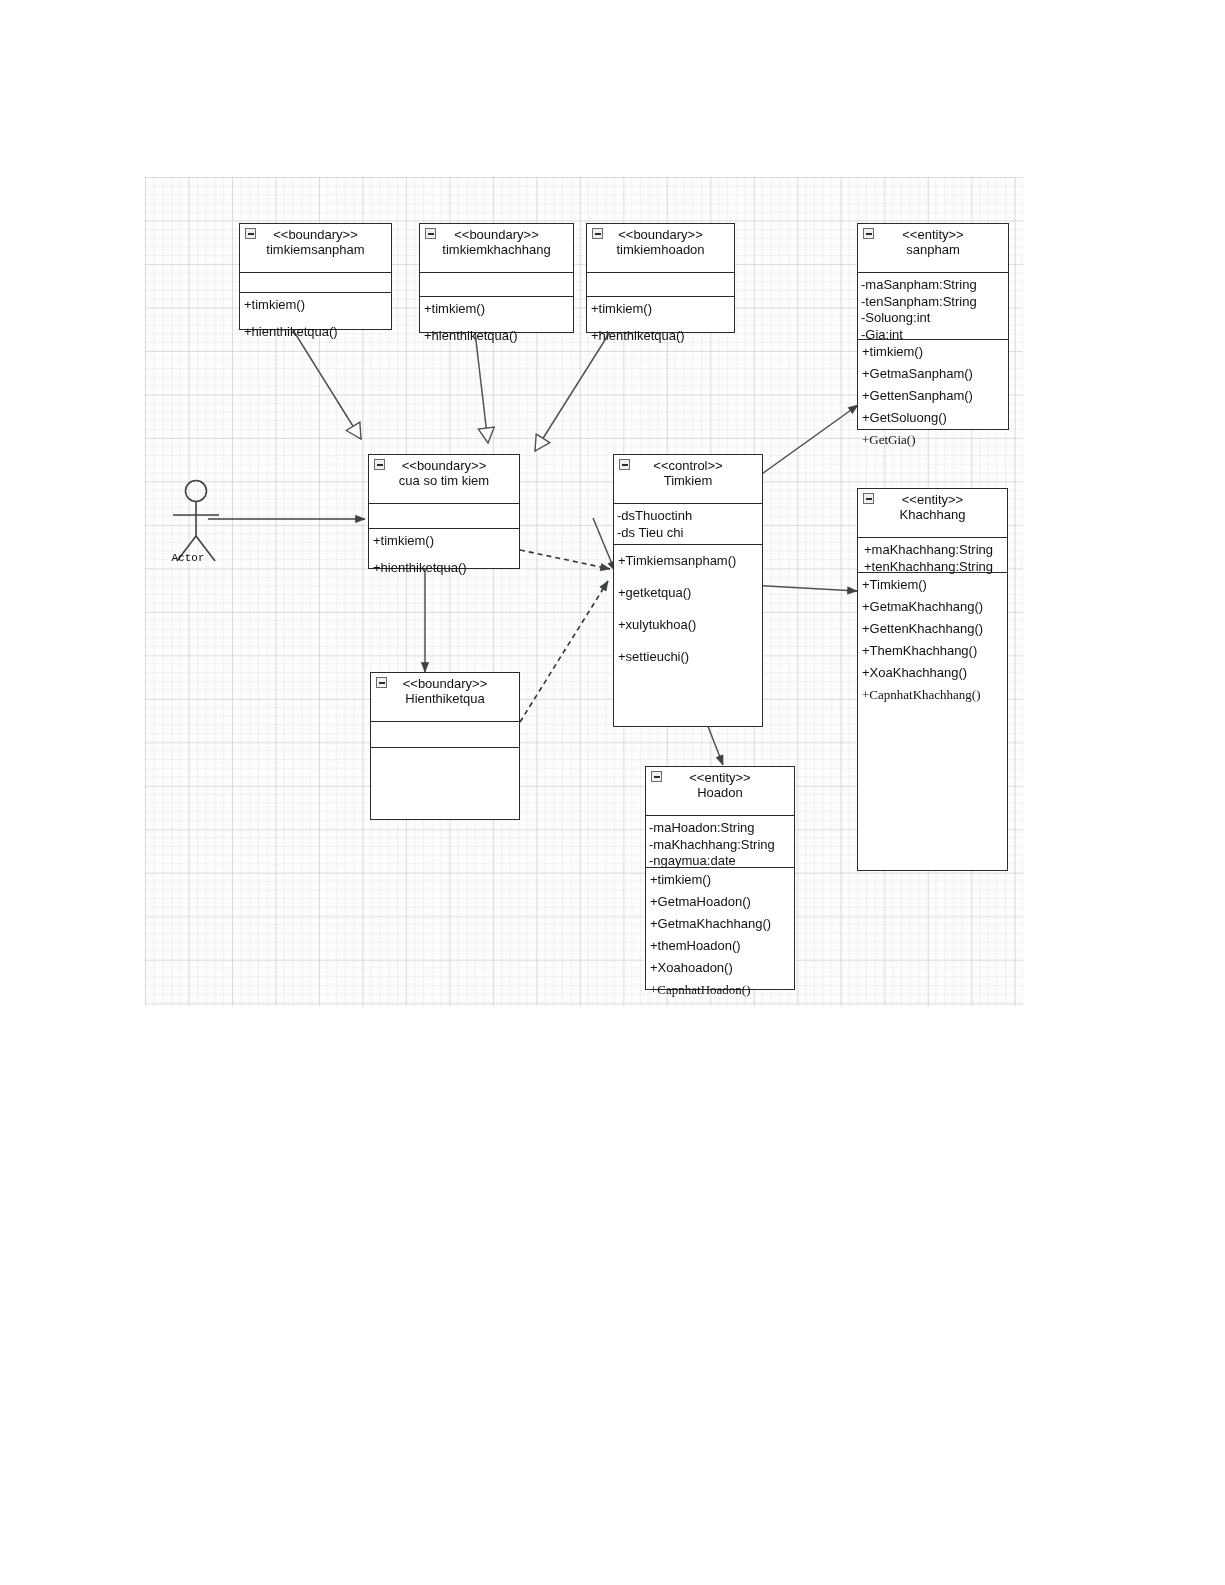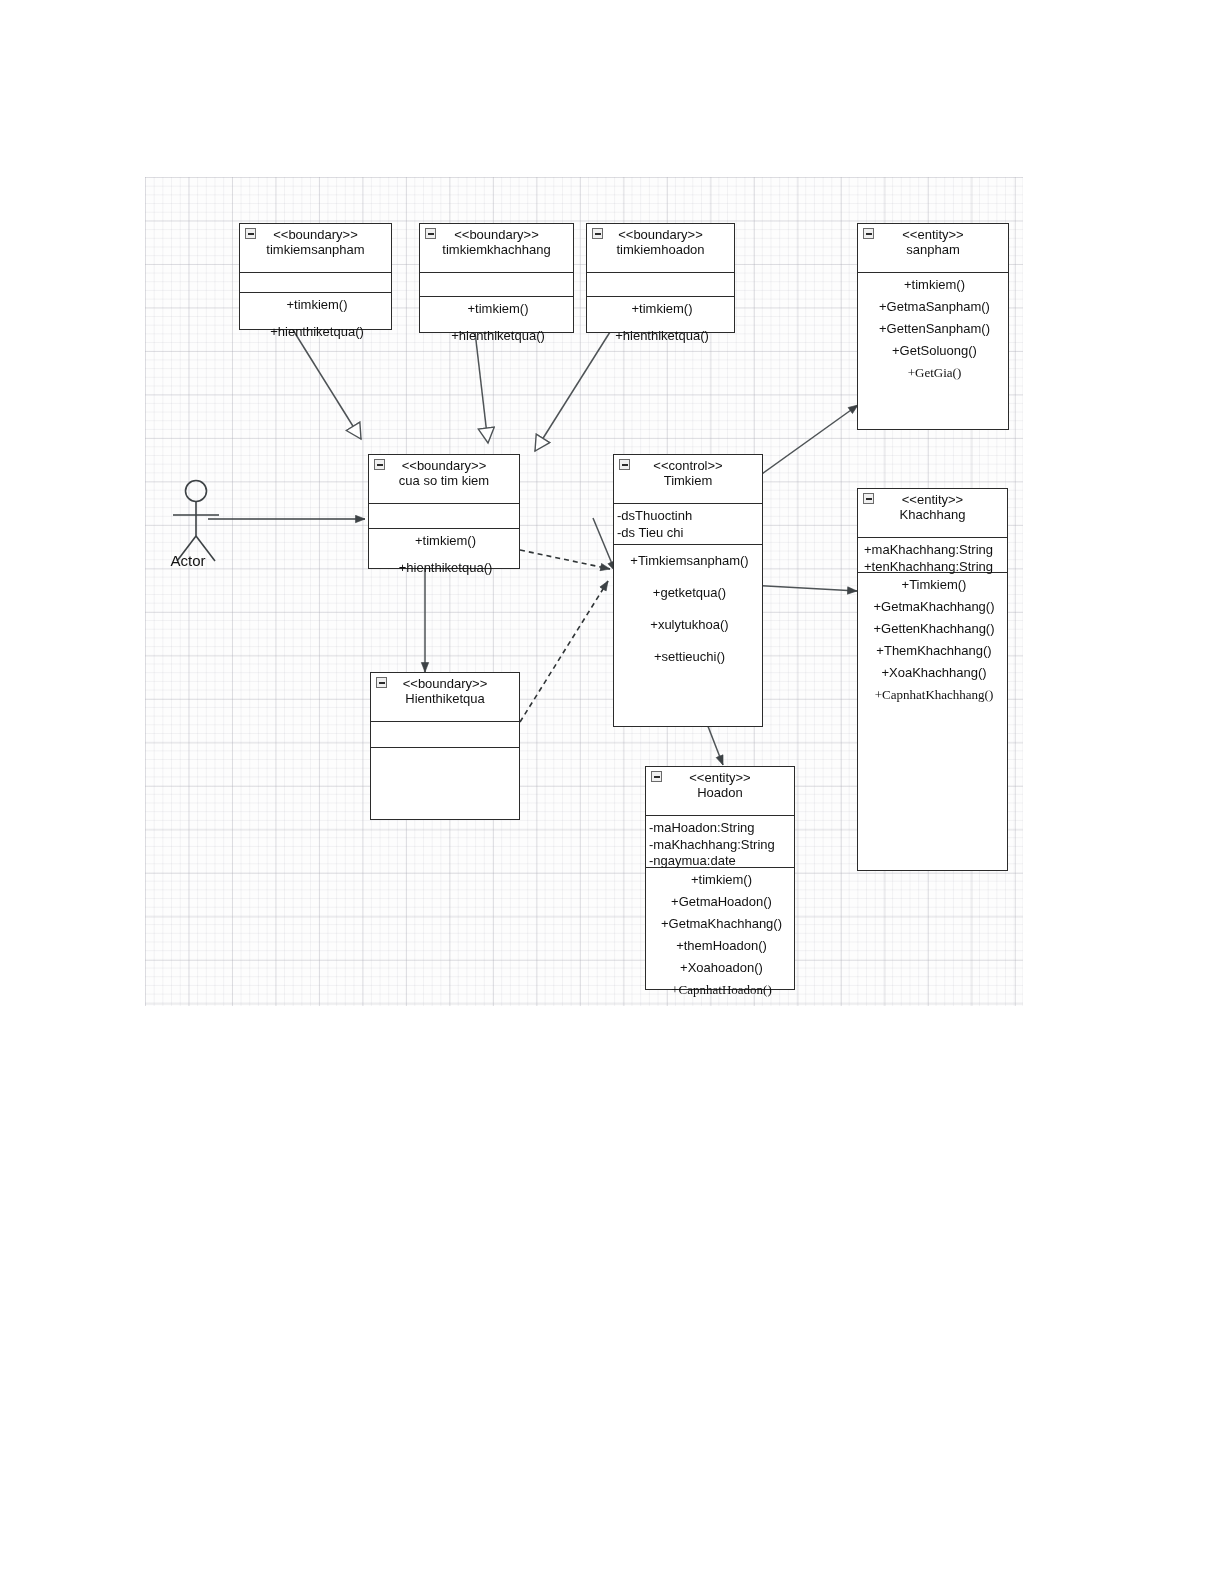--- a/index.html
+++ b/index.html
@@ -60,31 +60,31 @@
     width:6px;height:2px;background:#2b2b2b;
   }
   .uml-attrs{
     border-bottom:1.4px solid #2b2b2b;
     padding:4px 1px 4px 3px;
     box-sizing:border-box;
   }
   .uml-attrs.empty{padding:0;}
   .uml-attrs div{white-space:nowrap;line-height:1.27;}
   .uml-ops{padding:5px 1px 5px 4px;box-sizing:border-box;}
-  .uml-ops div{white-space:nowrap;text-align:center;}
+  .uml-ops div{white-space:nowrap;}
   .ops-loose div{margin-bottom:12px;}
   .ops-loose div:last-child{margin-bottom:0;}
   .ops-tight div{margin-bottom:7px;}
   .ops-tight div:last-child{margin-bottom:0;font-family:Liberation Serif, serif;}
 
   
   #actor{position:absolute;left:20px;top:302px;width:62px;height:90px;}
   #actor-label{
     position:absolute;left:8px;top:375px;width:70px;
-    text-align:center;font-size:15px;color:#111;
+    text-align:center;font-size:11px;color:#111;font-family:Liberation Mono, monospace;
   }
 </style>
 </head>
 <body>
 
 <div id="canvas">
 
   <svg id="svg-layer" viewBox="0 0 878 829">
     <defs>
       <marker id="open-arrow" markerWidth="14" markerHeight="14" refX="11" refY="5" orient="auto" markerUnits="userSpaceOnUse">
@@ -170,20 +170,26 @@
       <div>+hienthiketqua()</div>
     </div>
   </div>
 
   <div class="umlbox" style="left:712px;top:46px;width:152px;height:207px;">
     <div class="uml-header" style="height:40px;">
       <span class="collapse-icon"></span>
       <span class="uml-stereo">&lt;&lt;entity&gt;&gt;</span>
       <span class="uml-name">sanpham</span>
     </div>
+    <div class="uml-attrs" style="height:67px;">
+      <div>-maSanpham:String</div>
+      <div>-tenSanpham:String</div>
+      <div>-Soluong:int</div>
+      <div>-Gia:int</div>
+    </div>
     <div class="uml-ops ops-tight">
       <div>+timkiem()</div>
       <div>+GetmaSanpham()</div>
       <div>+GettenSanpham()</div>
       <div>+GetSoluong()</div>
       <div>+GetGia()</div>
     </div>
   </div>
 
   <div class="umlbox" style="left:223px;top:277px;width:152px;height:115px;">

